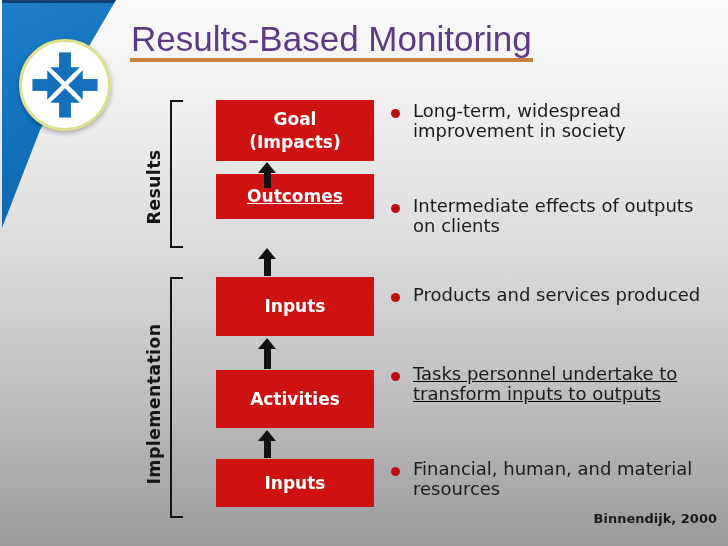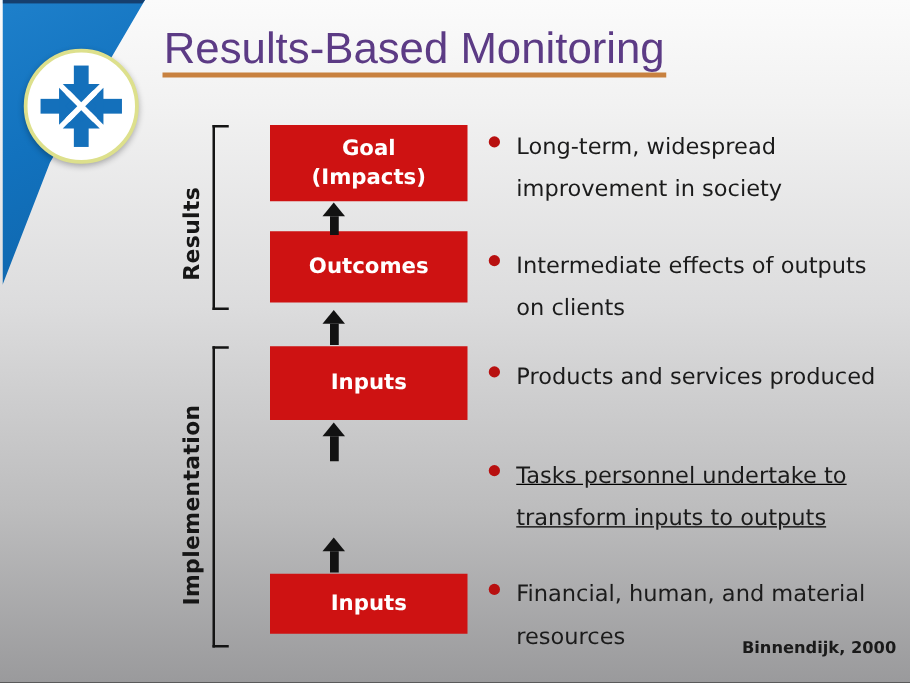--- a/index.html
+++ b/index.html
@@ -23,21 +23,21 @@
   
   .title { position:absolute; left:131px; top:19px; font-family:"Liberation Sans",sans-serif;
     font-size:35px; color:#5c3b85;text-align:center; }
   .title-underline { position:absolute; left:130px; top:58px; width:403px; height:4px; background:#c8813f; }
 
   
   .box { position:absolute; left:188px; width:158px; background:#ce1212; color:#ffffff;
     font-weight:bold; font-size:17px; line-height:1.3; display:flex; align-items:center;
     justify-content:center; text-align:center; white-space:pre-line;margin-left:28px; }
   .box-goal       { top:100px; height:61px; }
-  .box-outcomes   { top:185px; height:57px; }
+  .box-outcomes   { top:174px; height:45px;text-decoration:underline; }
   .box-outputs    { top:277px; height:59px; }
   .box-activities { top:370px; height:58px; }
   .box-inputs     { top:459px; height:48px; }
 
   
   .arrow { position:absolute; left:258px; width:18px; display:flex; flex-direction:column; align-items:center; }
   .arrow-1 { top:162px; height:26px; }
   .arrow-2 { top:248px; height:28px; }
   .arrow-3 { top:338px; height:31px; }
   .arrow-4 { top:430px; height:28px; }
@@ -56,21 +56,21 @@
   .label-implementation { left:154px; top:404px; }
 
   
   .bullet { position:absolute; left:391px; width:337px; display:flex; gap:13px; }
   .bullet-1 { top:101px; }
   .bullet-2 { top:196px; }
   .bullet-3 { top:285px; }
   .bullet-4 { top:364px;text-decoration:underline; }
   .bullet-5 { top:459px; }
   .bullet-dot { width:9px; height:9px; border-radius:50%; background:#b81010; margin-top:8px; flex:none; }
-  .bullet-text { font-size:18px; line-height:34px; color:#1b1b1b; white-space:pre-line; }
+  .bullet-text { font-size:18px; line-height:20px; color:#1b1b1b; white-space:pre-line; }
 
   .credit { position:absolute; right:11px; top:511px; font-size:13px; font-weight:bold; color:#1a1a1a; }
 </style>
 </head>
 <body>
 
 <div class="slide">
 
   <div class="ribbon"></div>
   <div class="ribbon-edge"></div>
@@ -99,20 +99,21 @@
 
   <div class="bracket bracket-results"></div>
   <div class="bracket bracket-implementation"></div>
   <div class="side-label label-results">Results</div>
   <div class="side-label label-implementation">Implementation</div>
 
   <div class="box box-goal">Goal
 (Impacts)</div>
   <div class="box box-outcomes">Outcomes</div>
   <div class="box box-outputs">Inputs</div>
+  <div class="box box-activities">Activities</div>
   <div class="box box-inputs">Inputs</div>
 
   <div class="arrow arrow-1">
     <div class="arrow-head"></div>
     <div class="arrow-shaft"></div>
   </div>
   <div class="arrow arrow-2">
     <div class="arrow-head"></div>
     <div class="arrow-shaft"></div>
   </div>

